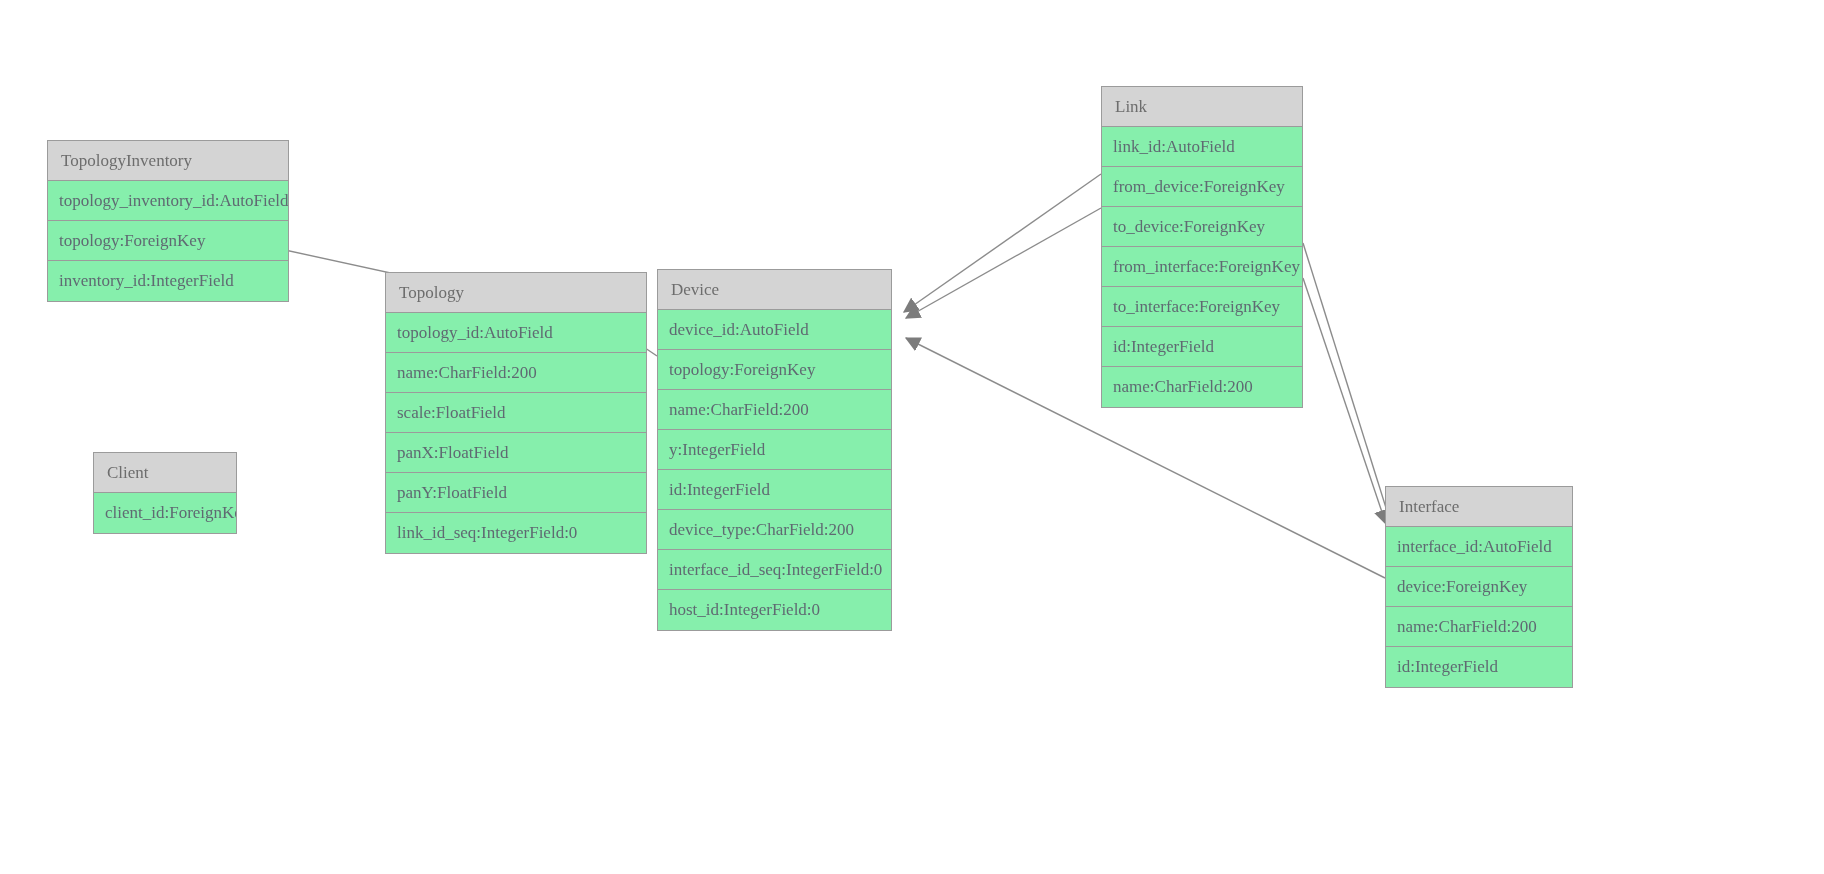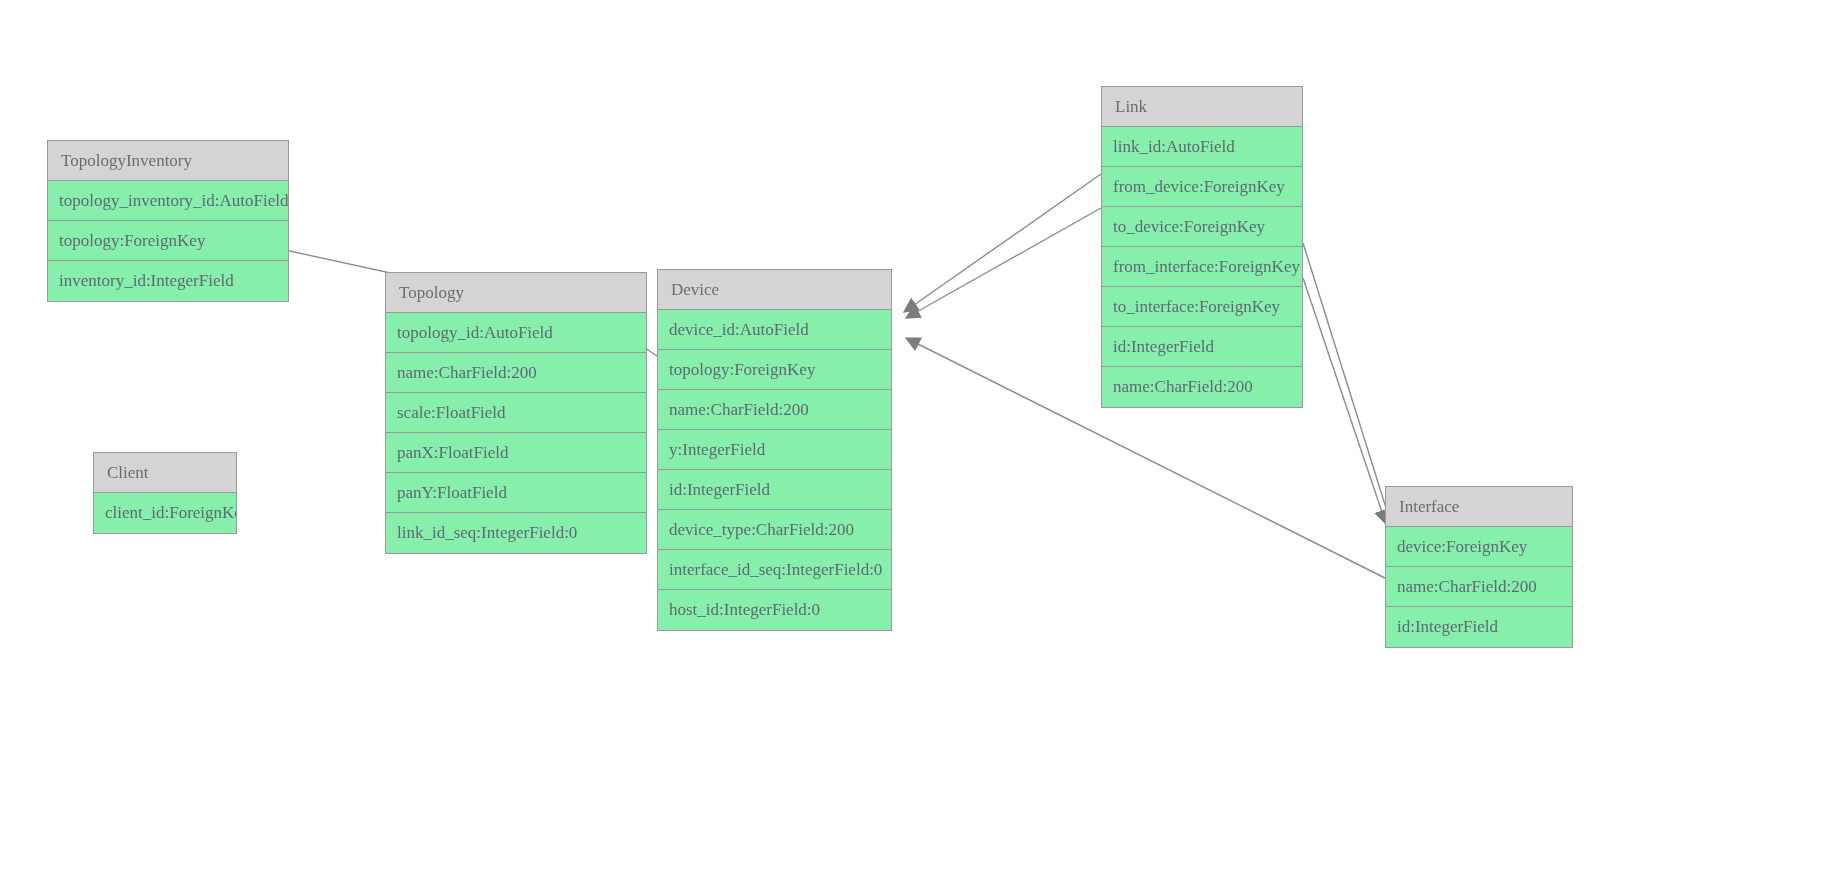--- a/index.html
+++ b/index.html
@@ -138,18 +138,19 @@
     <div class="entity-field">from_device:ForeignKey</div>
     <div class="entity-field">to_device:ForeignKey</div>
     <div class="entity-field">from_interface:ForeignKey</div>
     <div class="entity-field">to_interface:ForeignKey</div>
     <div class="entity-field">id:IntegerField</div>
     <div class="entity-field last">name:CharField:200</div>
   </div>
 
   <div class="entity" style="left:1385px; top:486px; width:188px;">
     <div class="entity-header">Interface</div>
+    <div class="entity-field">interface_id:AutoField</div>
     <div class="entity-field">device:ForeignKey</div>
     <div class="entity-field">name:CharField:200</div>
     <div class="entity-field last">id:IntegerField</div>
   </div>
 
 </div>
 
 </body></html>

